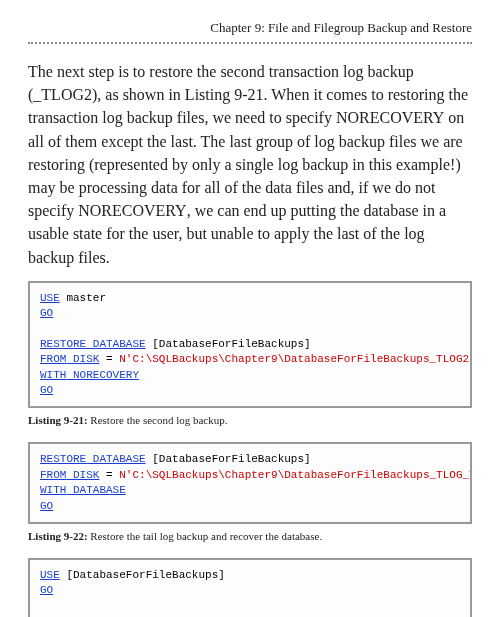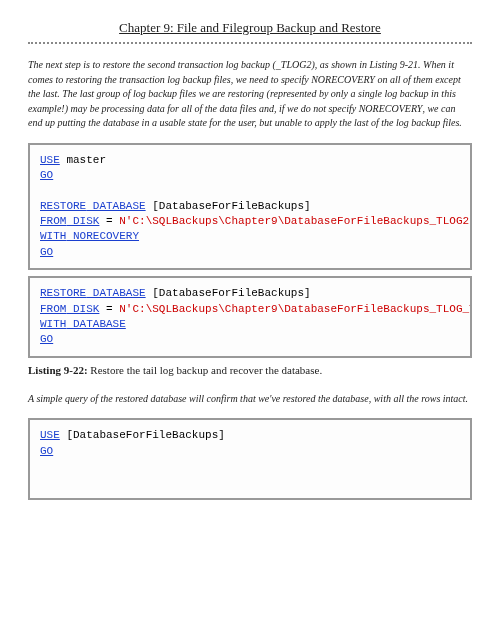--- a/index.html
+++ b/index.html
@@ -7,32 +7,30 @@
     padding: 0;
     background: #fff;
     font-family: Georgia, 'Times New Roman', serif;
     color: #222;
     width: 500px;
   }
   .page {
     padding: 20px 28px 10px 28px;
   }
   .chapter-header {
-    text-align: center;
+    text-align: right;
     font-size: 13px;
     padding-bottom: 6px;
     border-bottom: 2px dotted #888;
     margin-bottom: 14px;
-    text-decoration: underline;
   }
   .body-text {
-    font-size: 10px;
+    font-size: 16px;
     line-height: 1.45;
     margin-bottom: 12px;
-    font-style: italic;
   }
   .codeblock {
     border: 2px solid #999;
     background: #fdfdfd;
     padding: 8px 10px;
     font-family: 'Courier New', monospace;
     font-size: 11px;
     line-height: 1.4;
     margin-bottom: 6px;
     white-space: pre;
@@ -63,32 +61,34 @@
   </p>
 
   <div class="codeblock"><span class="kw-blue">USE</span><span class="plain"> master</span>
 <span class="kw-blue">GO</span>
 <span></span>
 <span class="kw-blue">RESTORE</span><span class="kw-blue"> DATABASE</span><span class="plain"> [DatabaseForFileBackups]</span>
 <span class="kw-blue">FROM</span><span class="kw-blue"> DISK</span><span class="plain"> = </span><span class="kw-red">N'C:\SQLBackups\Chapter9\DatabaseForFileBackups_TLOG2.trn'</span>
 <span class="kw-blue">WITH</span><span class="kw-blue"> NORECOVERY</span>
 <span class="kw-blue">GO</span></div>
 
+  <div class="listing-caption">
+    <strong>Listing 9-21: </strong><span>Restore the second log backup.</span>
+  </div>
 
 
   <div class="codeblock"><span class="kw-blue">RESTORE</span><span class="kw-blue"> DATABASE</span><span class="plain"> [DatabaseForFileBackups]</span>
 <span class="kw-blue">FROM</span><span class="kw-blue"> DISK</span><span class="plain"> = </span><span class="kw-red">N'C:\SQLBackups\Chapter9\DatabaseForFileBackups_TLOG_TAIL.trn'</span>
 <span class="kw-blue">WITH</span><span class="kw-blue"> DATABASE</span>
 <span class="kw-blue">GO</span></div>
 
   <div class="listing-caption">
     <strong>Listing 9-22: </strong><span>Restore the tail log backup and recover the database.</span>
   </div>
 
-  <p class="body-text">A simple query of the restored database will confirm that we've restored the database, with all the rows intact.</p>
 
   <div class="codeblock"><span class="kw-blue">USE</span><span class="plain"> [DatabaseForFileBackups]</span>
 <span class="kw-blue">GO</span>
 <span></span>
 
 </div>
 
 </div>
 
 </body></html>

